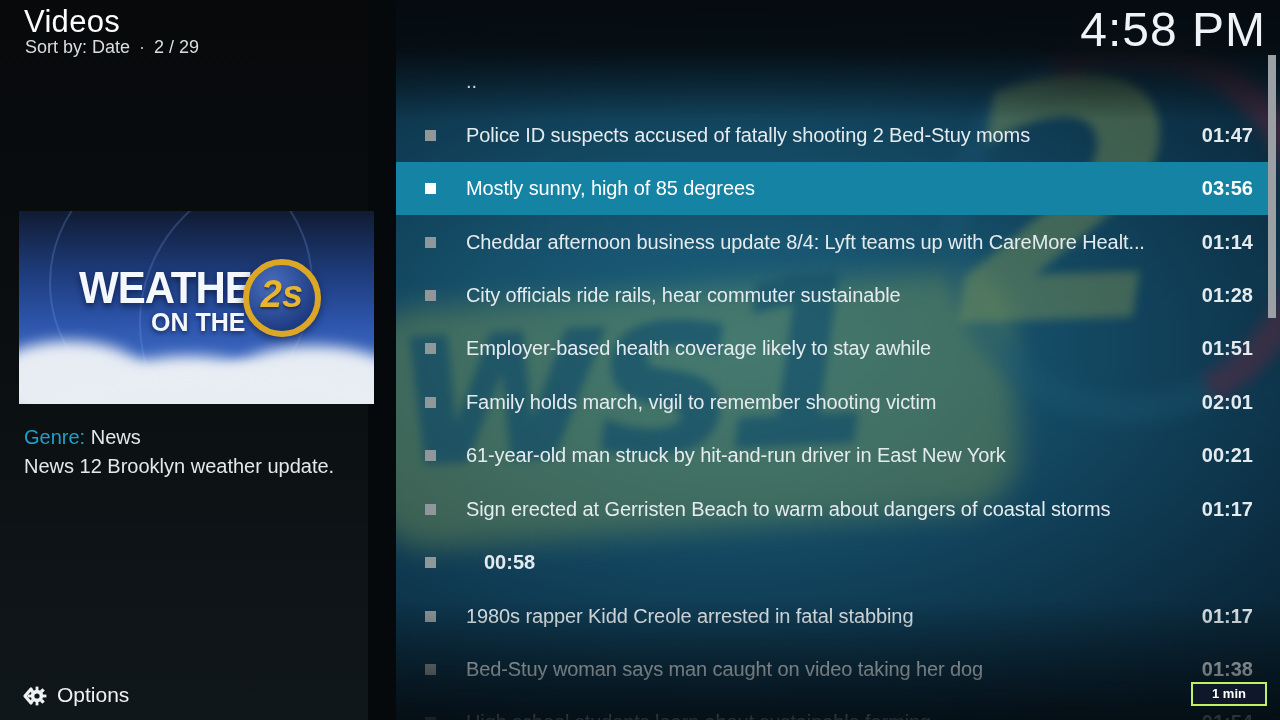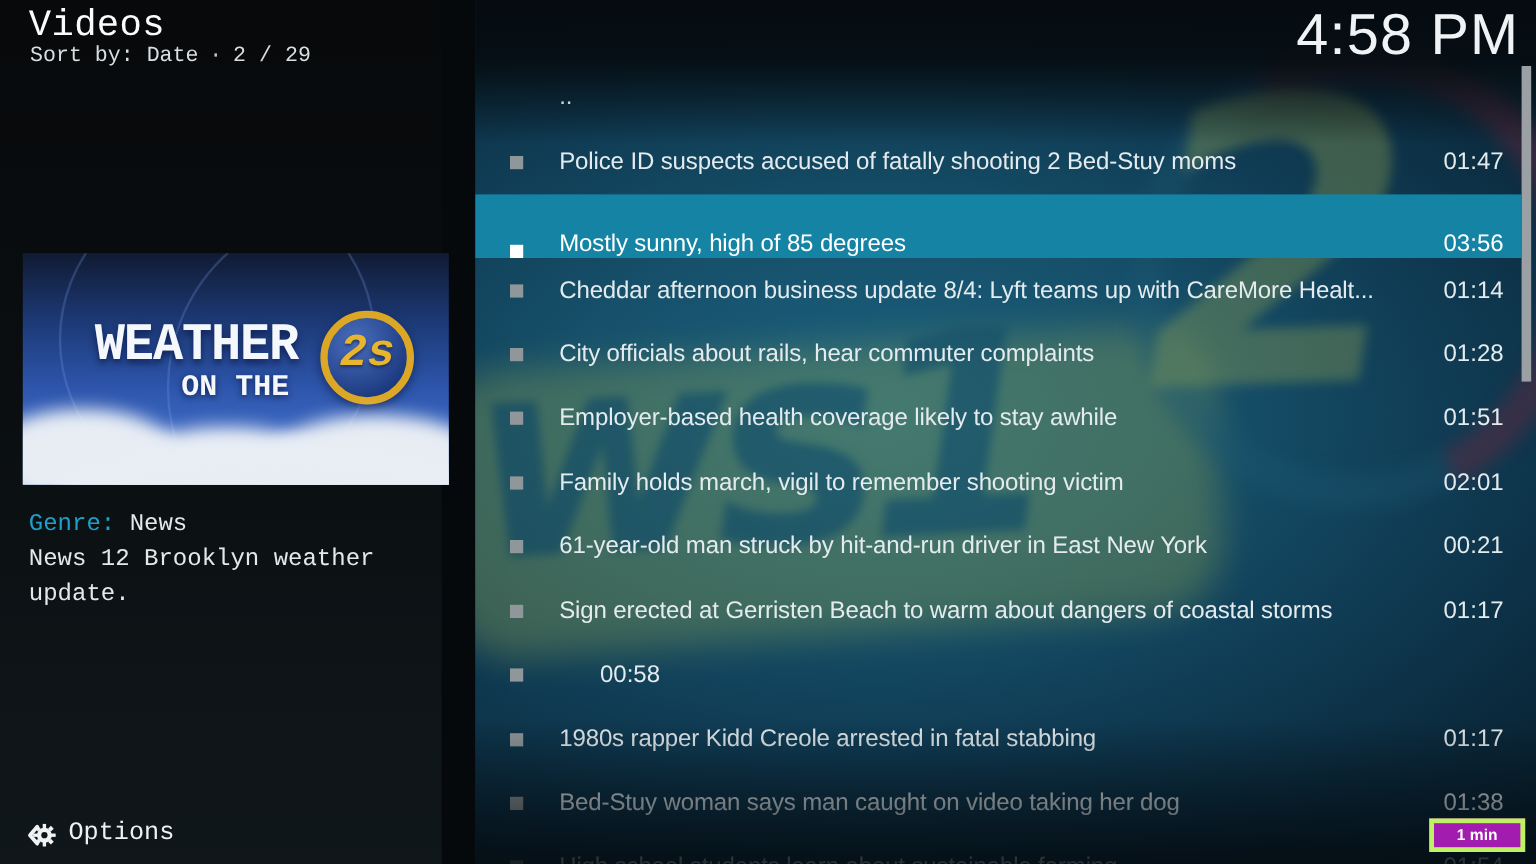--- a/index.html
+++ b/index.html
@@ -46,21 +46,20 @@
   }
   .content-botfade{
     position:absolute;left:396px;top:600px;width:884px;height:120px;
     background:linear-gradient(180deg,rgba(4,11,16,0) 0%,rgba(4,11,16,.85) 100%);
   }
 
   
   .left-panel{
     position:absolute;left:0;top:0;width:368px;height:720px;
     background:linear-gradient(180deg,#07090b 0%,#0a0e10 45%,#10171b 100%);
-    font-family:Liberation Mono, monospace;
   }
   .page-title{position:absolute;left:24px;top:4px;font-size:31px;font-weight:300;color:#fafcfd;letter-spacing:.3px;}
   .sort-line{position:absolute;left:25px;top:37px;font-size:18px;color:#d9dee0;font-weight:300;}
   .sort-line .sep{margin:0 9px;color:#c2c8ca;}
 
   
   .thumb{
     position:absolute;left:19px;top:211px;width:355px;height:193px;overflow:hidden;
     background:linear-gradient(180deg,#101b33 0%,#1d3a77 30%,#2d55ab 58%,#3f6cc6 80%,#6c8fd0 100%);
   }
@@ -69,21 +68,21 @@
   .thumb-weather{
     position:absolute;left:60px;top:53px;font-size:42px;font-weight:bold;
     color:#f4f7fb;letter-spacing:-1px;
     text-shadow:0 3px 6px rgba(10,25,70,.8);transform:scaleY(1.05);
   }
   .thumb-onthe{
     position:absolute;left:132px;top:97px;font-size:25px;font-weight:bold;
     color:#f4f7fb;letter-spacing:0;text-shadow:0 2px 5px rgba(10,25,70,.8);
   }
   .thumb-circle{
-    position:absolute;left:248px;top:48px;width:66px;height:66px;border-radius:50%;
+    position:absolute;left:224px;top:48px;width:66px;height:66px;border-radius:50%;
     border:6px solid #dca724;background:radial-gradient(circle at 35% 30%,#4a6fbf,#1c3a80 75%);
     box-shadow:0 3px 8px rgba(10,20,60,.6);
   }
   .thumb-2s{
     position:absolute;left:0;top:8px;width:66px;text-align:center;
     font-size:38px;font-weight:bold;font-style:italic;color:#e8b62e;
     text-shadow:0 2px 3px rgba(20,30,60,.7);
   }
   
   .meta{position:absolute;left:24px;top:423px;font-size:20px;line-height:29px;color:#e3e8ea;font-weight:300;}
@@ -105,34 +104,34 @@
     position:relative;display:flex;align-items:center;height:53.45px;
     padding:0 15px 0 29px;box-sizing:border-box;cursor:pointer;
   }
   .row .bullet{
     width:11px;height:11px;background:#90979a;margin-right:30px;flex:0 0 auto;
   }
   .row .title{
     font-size:20px;color:#e4ebee;font-weight:300;white-space:nowrap;
     overflow:hidden;flex:1 1 auto;letter-spacing:-.1px;
   }
-  .row .dur{font-size:20px;color:#e4ebee;font-weight:400;margin-left:34px;flex:0 0 auto;}
-  .row.selected{background:var(--highlight,#1583a3);align-items:flex-end;}
+  .row .dur{font-size:20px;color:#e4ebee;font-weight:700;margin-left:18px;flex:0 0 auto;}
+  .row.selected{background:var(--highlight,#1583a3);}
   .row.selected .bullet{background:#ffffff;}
   .row.selected .title,.row.selected .dur{color:#ffffff;}
   .row.parent .title{padding-left:41px;color:#cdd4d7;}
 
   
   .scrollbar{
     position:absolute;left:1268px;top:55px;width:8px;height:263px;
     background:#9aa0a3;
   }
   .min-badge{
     position:absolute;left:1191px;top:682px;width:72px;height:20px;
-    border:4px solid #bef264;background:#a21caf;color:#ffffff;
+    border:2px solid #bef264;background:#0f172a;color:#ffffff;
     font-size:13px;font-weight:bold;text-align:center;line-height:20px;
   }
 </style>
 </head>
 <body>
 
 <div class="stage">
 
   <div class="content-bg">
     <div class="wm">
@@ -159,21 +158,21 @@
     <span class="title">Mostly sunny, high of 85 degrees</span>
     <span class="dur">03:56</span>
   </div>
       <div class="row">
     <span class="bullet"></span>
     <span class="title">Cheddar afternoon business update 8/4: Lyft teams up with CareMore Healt...</span>
     <span class="dur">01:14</span>
   </div>
       <div class="row">
     <span class="bullet"></span>
-    <span class="title">City officials about rails, hear commuter complaints</span>
+    <span class="title">City officials ride rails, hear commuter sustainable</span>
     <span class="dur">01:28</span>
   </div>
       <div class="row">
     <span class="bullet"></span>
     <span class="title">Employer-based health coverage likely to stay awhile</span>
     <span class="dur">01:51</span>
   </div>
       <div class="row">
     <span class="bullet"></span>
     <span class="title">Family holds march, vigil to remember shooting victim</span>

